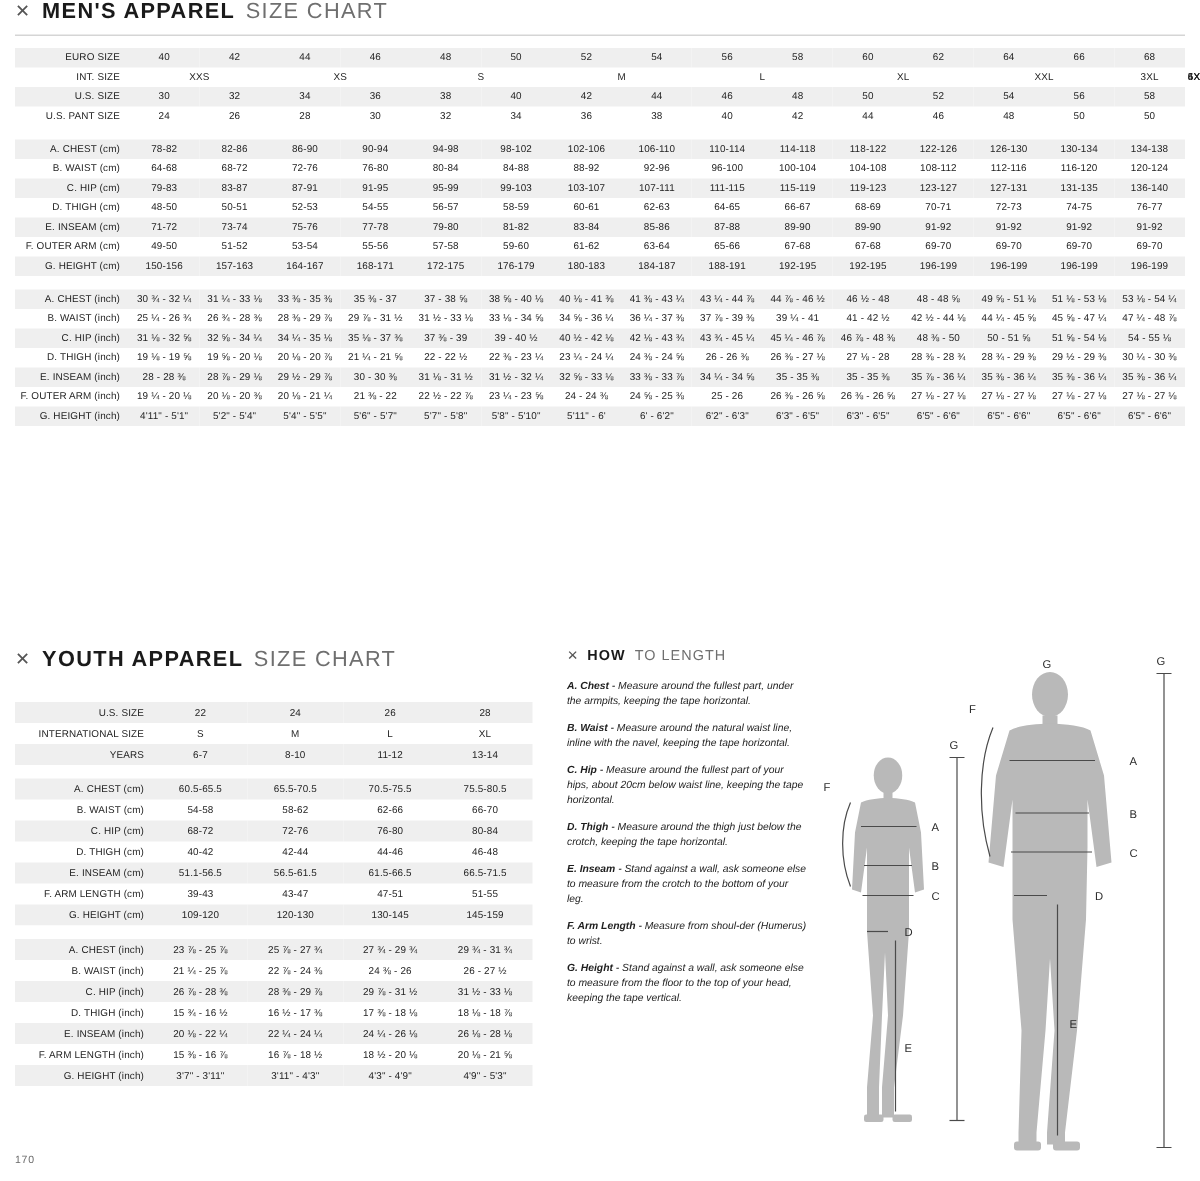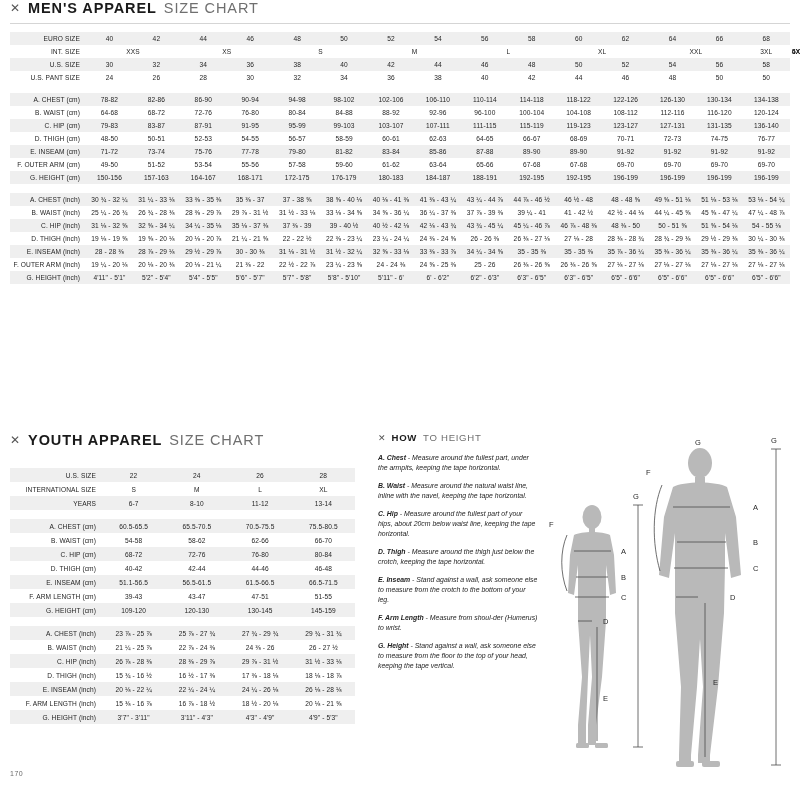--- a/index.html
+++ b/index.html
@@ -570,21 +570,21 @@
             <td style="width: 63.25px;">4'9" - 5'3"</td>
           </tr>
         </tbody>
       </table>
   </div>
 
   <div id="howto">
     <div class="how-head">
       <span class="how-x">✕</span>
       <span class="how-title">HOW</span>
-      <span class="how-sub">TO HEIGHT</span>
+      <span class="how-sub">TO LENGTH</span>
     </div>
     <div class="how-body" id="howto-body">
         <div class="how-item"><b>A. Chest</b> - Measure around the fullest part, under the armpits, keeping the tape horizontal.</div>
         <div class="how-item"><b>B. Waist</b> - Measure around the natural waist line, inline with the navel, keeping the tape horizontal.</div>
         <div class="how-item"><b>C. Hip</b> - Measure around the fullest part of your hips, about 20cm below waist line, keeping the tape horizontal.</div>
         <div class="how-item"><b>D. Thigh</b> - Measure around the thigh just below the crotch, keeping the tape horizontal.</div>
         <div class="how-item"><b>E. Inseam</b> - Stand against a wall, ask someone else to measure from the crotch to the bottom of your leg.</div>
         <div class="how-item"><b>F. Arm Length</b> - Measure from shoul-der (Humerus) to wrist.</div>
         <div class="how-item"><b>G. Height</b> - Stand against a wall, ask someone else to measure from the floor to the top of your head, keeping the tape vertical.</div>
       </div>

